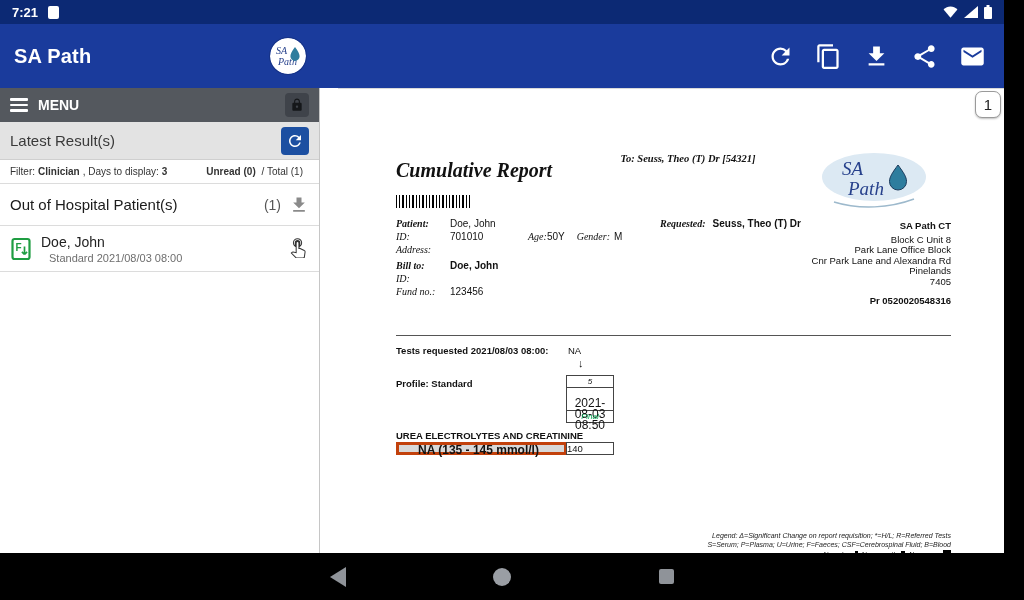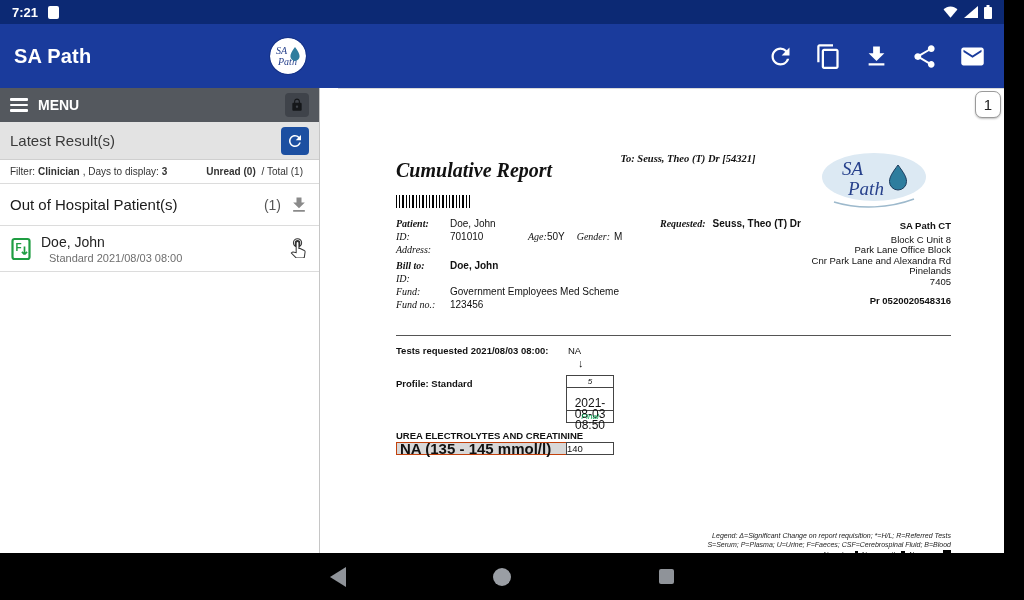--- a/index.html
+++ b/index.html
@@ -89,21 +89,21 @@
   .profile-label { left:58px; top:277px; font-size:9.5px; font-weight:bold; }
 
   .colboxes { left:228px; top:274px; width:48px; }
   .cbox { border:1px solid #444; text-align:center; background:#fff; }
   .cbox + .cbox { margin-top:-1px; }
   .cbox.seq { height:13px; line-height:12px; font-size:8px; font-style:italic; }
   .cbox.dt { height:24px; font-size:12px; line-height:11px; padding-top:10px; }
   .cbox.fin { height:13px; line-height:12px; font-size:8px; font-style:italic; color:#00a651; }
 
   .panel-title { left:58px; top:329px; font-size:9.5px; font-weight:bold; }
-  .res-test { left:58px; top:341px; width:171px; height:13px; border:1px solid #c2410c; background:#d8d8d8; font-size:15px; font-weight:bold; line-height:11px; padding-left:3px; }
+  .res-test { left:58px; top:341px; width:171px; height:13px; border:3px solid #c2410c; background:#d8d8d8; font-size:12px; font-weight:bold; line-height:11px; padding-left:19px; }
   .res-value { left:228px; top:341px; width:48px; height:13px; border:1px solid #444; font-size:9.5px; line-height:11px; text-align:left; }
 
   .legend { right:53px; top:431px; text-align:right; font-size:7px; font-style:italic; line-height:8.5px; color:#222; }
   .legend-marks { position:absolute; right:53px; top:449px; display:flex; align-items:center; gap:4px; font-size:7px; color:#111; }
   .bar { display:inline-block; background:#000; }
   .bar.d { width:3px; height:8px; } .bar.m { width:4px; height:8px; } .bar.y { width:8px; height:9px; }
 
   .page-edge { left:0; right:0; top:459px; bottom:0; background:#c2c2c2; border-top:1px solid #9b9b9b; }
 
   
@@ -255,24 +255,20 @@
             <span class="ilabel">Address:</span>
           </div>
           <div class="row gap">
             <span class="ilabel b">Bill to:</span>
             <span class="ival b">Doe, John</span>
           </div>
           <div class="row">
             <span class="ilabel">ID:</span>
           </div>
           <div class="row">
-            <span class="ilabel">Fund:</span>
-            <span class="ival">Government Employees Med Scheme</span>
-          </div>
-          <div class="row">
             <span class="ilabel">Fund no.:</span>
             <span class="ival">123456</span>
           </div>
         </div>
 
         <div class="abs requested">
           <span class="rlab">Requested:</span>
           <span class="rval">Seuss, Theo (T) Dr</span>
         </div>
 

